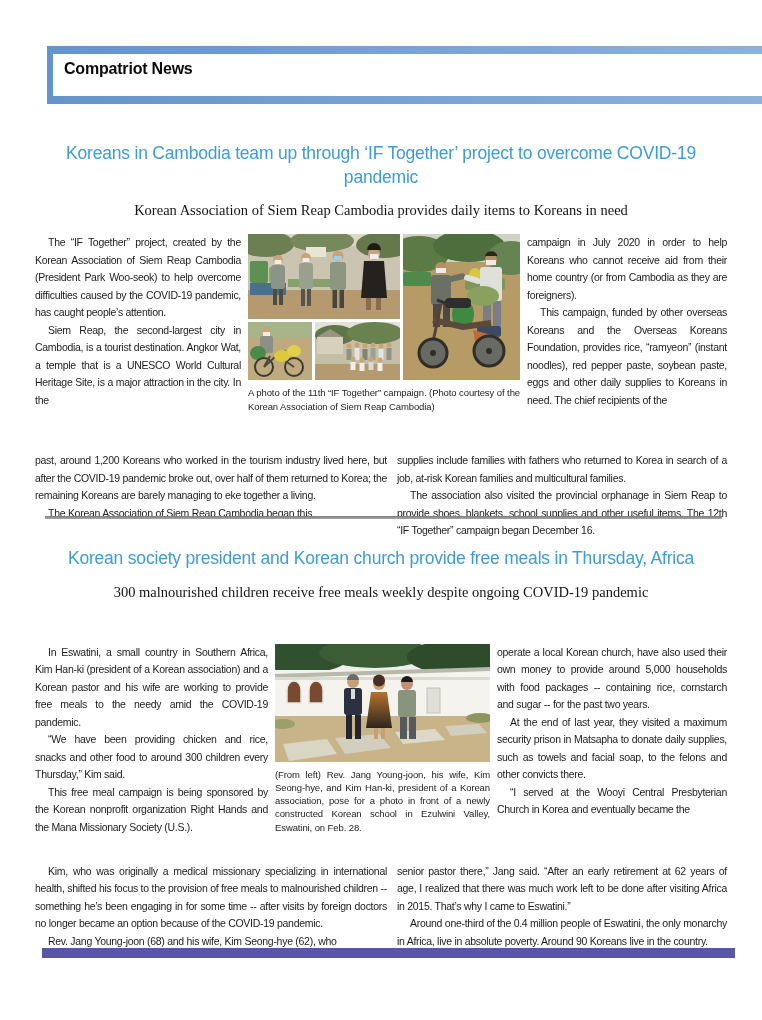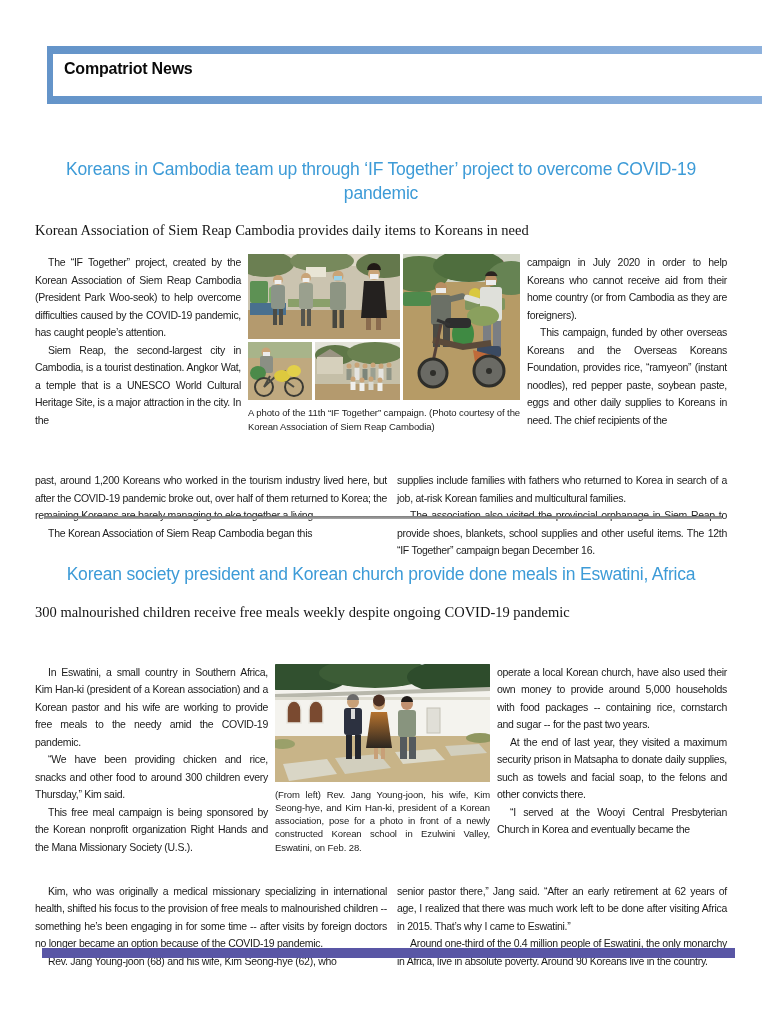--- a/index.html
+++ b/index.html
@@ -11,24 +11,24 @@
        background:linear-gradient(90deg,#6494c9,#8db1dd);}
   .hdr-inner{position:absolute;left:6px;right:0;top:8px;bottom:8px;background:#fff;
              padding:6px 0 0 11px;box-sizing:border-box;}
   .hdr-title{font-size:16px;font-weight:bold;color:#0a0a0a;letter-spacing:-0.2px;}
 
   
   .article{position:absolute;left:35px;right:35px;
            font-size:10.5px;letter-spacing:-0.28px;line-height:17.5px;}
   .art1{top:142px;}
   .art2{top:547px;}
-  .title{margin:16px;font-size:17.5px;font-weight:400;color:#3d9bd7;text-align:center;
+  .title{margin:0;font-size:17.5px;font-weight:400;color:#3d9bd7;text-align:center;
          line-height:1.35;letter-spacing:-0.2px;}
-  .subtitle{margin:2px 0 0;font-family:"Liberation Serif",serif;font-size:14.5px;
-            font-weight:400;color:#141414;text-align:left;letter-spacing:0;line-height:1.25;}
+  .subtitle{margin:12px 0 0;font-family:"Liberation Serif",serif;font-size:14.5px;
+            font-weight:400;color:#141414;text-align:center;letter-spacing:0;line-height:1.25;}
   .cols{display:flex;gap:7px;align-items:flex-start;}
   .cols1{margin-top:15px;min-height:199px;}
   .cols2{margin-top:43px;min-height:200px;}
   .colL1{width:206px;}
   .colR1{flex:1;min-width:0;}
   .colL2{width:233px;}
   .colR2{flex:1;min-width:0;}
   .fig1{flex:0 0 272px;width:272px;margin:0;}
   .fig2{flex:0 0 215px;width:215px;margin:0;}
   .article p{margin:0;text-align:justify;}
@@ -215,21 +215,21 @@
       <div class="halfR">
         <p>supplies include families with fathers who returned to Korea in search of a job, at-risk Korean families and multicultural families.</p>
         <p class="ind">The association also visited the provincial orphanage in Siem Reap to provide shoes, blankets, school supplies and other useful items. The 12th “IF Together” campaign began December 16.</p>
       </div>
     </div>
   </section>
 
   <div class="sep"></div>
 
   <section class="article art2">
-    <h1 class="title">Korean society president and Korean church provide done meals in Eswatini, Africa</h1>
+    <h1 class="title">Korean society president and Korean church provide free meals in Thursday, Africa</h1>
     <h2 class="subtitle">300 malnourished children receive free meals weekly despite ongoing COVID-19 pandemic</h2>
 
     <div class="cols cols2">
       <div class="colL2">
         <p class="ind">In Eswatini, a small country in Southern Africa, Kim Han-ki (president of a Korean association) and a Korean pastor and his wife are working to provide free meals to the needy amid the COVID-19 pandemic.</p>
         <p class="ind">“We have been providing chicken and rice, snacks and other food to around 300 children every Thursday,” Kim said.</p>
         <p class="ind">This free meal campaign is being sponsored by the Korean nonprofit organization Right Hands and the Mana Missionary Society (U.S.).</p>
       </div>
 
       <figure class="fig2">

